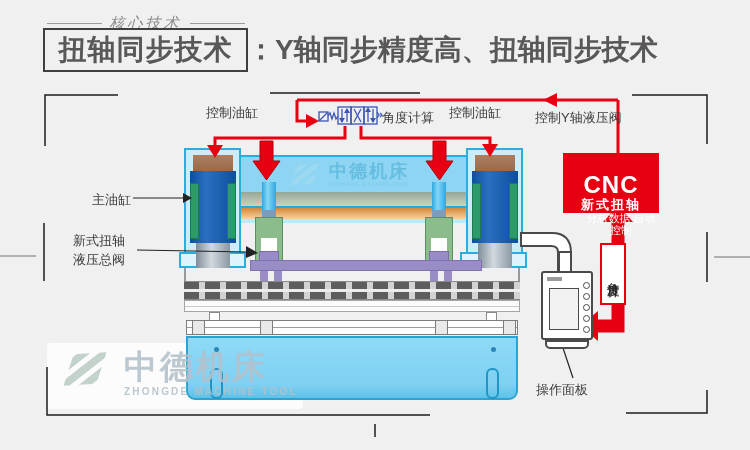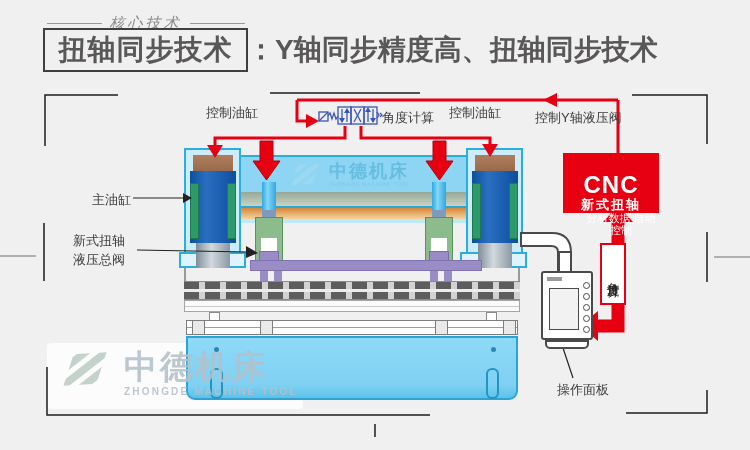--- a/index.html
+++ b/index.html
@@ -232,21 +232,21 @@
 
   <div class="lbl" style="left:206px;top:104px;">控制油缸</div>
   <div class="lbl" style="left:449px;top:104px;">控制油缸</div>
   <div class="lbl" style="left:382px;top:109px;">角度计算</div>
   <div class="lbl" style="left:535px;top:109px;">控制Y轴液压阀</div>
   <div class="lbl" style="left:92px;top:191px;">主油缸</div>
   <div class="lbl" style="left:73px;top:231px;width:64px;text-align:left;line-height:19px;">
     <div>新式扭轴</div>
     <div>液压总阀</div>
   </div>
-  <div class="lbl" style="left:557px;top:381px;">操作面板</div>
+  <div class="lbl" style="left:536px;top:381px;">操作面板</div>
 
   <div class="cnc">
     <div class="t1">CNC</div>
     <div class="t2">新式扭轴</div>
     <div class="t3">分析数据 自动控制</div>
   </div>
 
   <div class="anglebox">
     <span>角度计算</span>
   </div>

